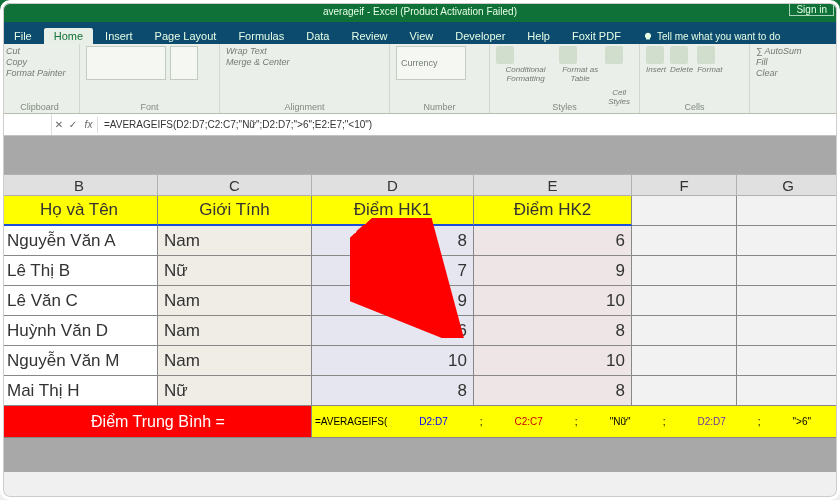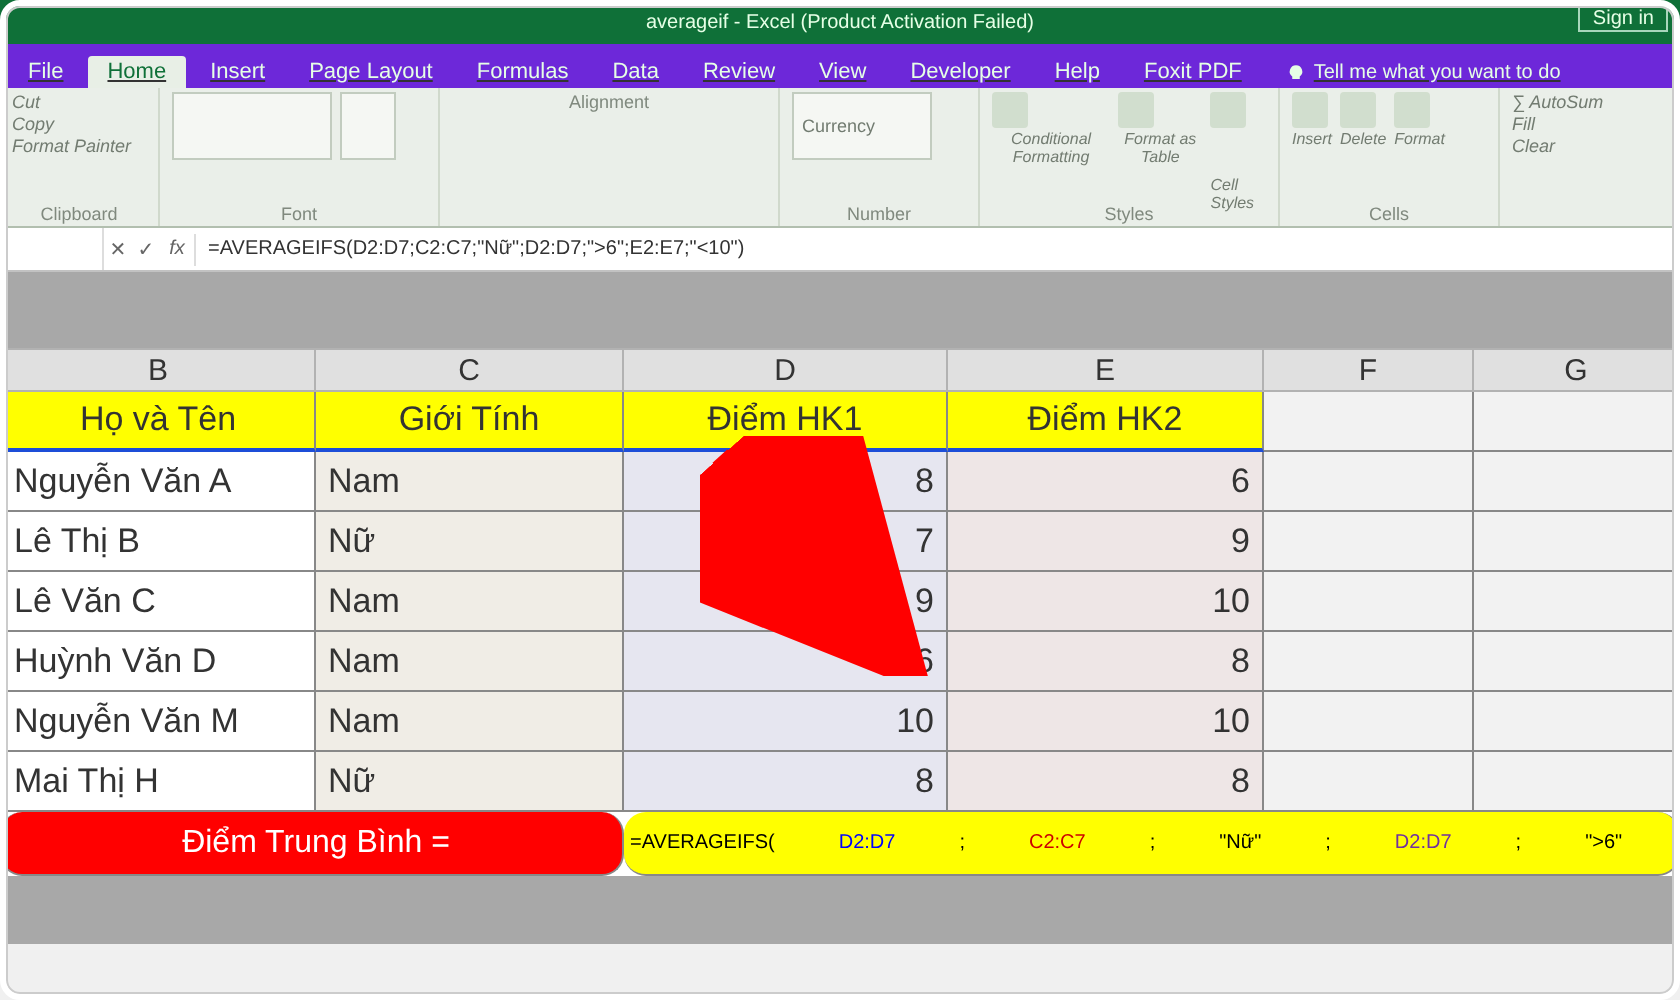--- a/index.html
+++ b/index.html
@@ -5,21 +5,21 @@
 * { margin: 0; padding: 0; box-sizing: border-box; }
 body { width: 840px; height: 500px; background: #f0f0f0; font-family: "Segoe UI", Arial, sans-serif; font-size: 11px; color: #333; overflow: hidden; position: relative; }
 
 
 .titlebar { height: 22px; background: #0f7038; display: flex; align-items: center; justify-content: center; position: relative; }
 .titlebar .title { color: #e6ffe6; font-size: 10px; }
 .titlebar .right { position: absolute; right: 6px; top: 3px; display: flex; gap: 10px; align-items: center; }
 .signin { border: 1px solid #a8d6bb; color: #e6ffe6; padding: 0 6px; font-size: 10px; }
 
 
-.tabs { height: 22px; background: #6d28d9; display: flex; align-items: flex-end; padding-left: 4px; gap: 2px; text-decoration: underline; }
+.tabs { height: 22px; background: #0c4a6e; display: flex; align-items: flex-end; padding-left: 4px; gap: 2px; }
 .tab { color: #e6ffe6; font-size: 11px; padding: 2px 10px; cursor: pointer; }
 .tab.active { background: #e8efe6; color: #0f7038; border-radius: 2px 2px 0 0; }
 .tellme { color: #e6ffe6; font-size: 10px; margin-left: 6px; padding: 2px 4px; display: flex; align-items: center; gap: 4px; }
 .lightbulb { width: 10px; height: 10px; }
 
 
 .ribbon { height: 70px; background: #e8efe6; display: flex; border-bottom: 1px solid #a5b8a0; filter: grayscale(0.2) opacity(0.85); }
 .rgroup { border-right: 1px solid #c8d6c2; padding: 2px 6px 0 6px; display: flex; flex-direction: column; justify-content: space-between; font-size: 9px; color: #5a6858; }
 .rgroup .lbl { text-align: center; font-size: 9px; color: #6a7868; padding-bottom: 1px; }
 .rgroup .ctrls { display: flex; gap: 4px; align-items: flex-start; min-height: 52px; }
@@ -52,21 +52,21 @@
 .col-F { width: 105px; }
 .col-G { width: 103px; }
 
 
 .row1 .hdrcell { border-bottom: 2px solid #1d4ed8; }
 .selD { background: linear-gradient(#e6e6f0, #e6e6f0); position: relative; }
 .selE { background: linear-gradient(#eee6e6, #eee6e6); position: relative; }
 .bd-c2c7 .col-C { background: linear-gradient(#f0ede6, #f0ede6); }
 
 
-.redrow .cell { background: #ff0000; color: #fff; border-radius: 11px; }
+.redrow .cell { background: #ff0000; color: #fff; }
 .redrow .col-B, .redrow .col-C { font-size: 16px; }
 .redrow .col-B { justify-content: flex-end; padding-right: 2px; border-left: 1px solid #888; }
 
 
 .formula-cell { background: #ffff00 !important; color: #000; font-size: 10px; padding: 2px 3px; white-space: nowrap; overflow: visible; position: relative; gap: 32px; }
 .formula-cell .seg { font-family: "Segoe UI", Arial; }
 .seg.fn { color: #000; }
 .seg.r1 { color: #0000ff; }
 .seg.r2 { color: #c00; }
 .seg.r3 { color: #7030a0; }
@@ -125,39 +125,45 @@
     <div class="lbl">Clipboard</div>
   </div>
   <div class="rgroup" style="width:140px;">
     <div class="ctrls">
       <span class="dropdown" style="width:80px;"></span>
       <span class="dropdown" style="width:28px;"></span>
     </div>
     <div class="lbl">Font</div>
   </div>
   <div class="rgroup" style="width:170px;">
+    <div class="ctrls">
+      <div class="btncol">
+        <span>Wrap Text</span>
+        <span>Merge &amp; Center</span>
+      </div>
+    </div>
     <div class="lbl">Alignment</div>
   </div>
   <div class="rgroup" style="width:100px;">
     <div class="ctrls">
       <span class="dropdown" style="width:70px;">Currency</span>
     </div>
     <div class="lbl">Number</div>
   </div>
   <div class="rgroup" style="width:150px;">
     <div class="ctrls">
       <div class="btncol" style="text-align:center;">
           <span class="iconbox"></span>
           <span style="font-size:8px;">Conditional Formatting</span>
         </div>
       <div class="btncol" style="text-align:center;">
           <span class="iconbox"></span>
           <span style="font-size:8px;">Format as Table</span>
         </div>
-      <div class="btncol" style="text-align:left;gap:24px;">
+      <div class="btncol" style="text-align:center;gap:24px;">
           <span class="iconbox"></span>
           <span style="font-size:8px;">Cell Styles</span>
         </div>
     </div>
     <div class="lbl">Styles</div>
   </div>
   <div class="rgroup" style="width:110px;">
     <div class="ctrls">
       <div class="btncol" style="text-align:center;">
           <span class="iconbox"></span>

